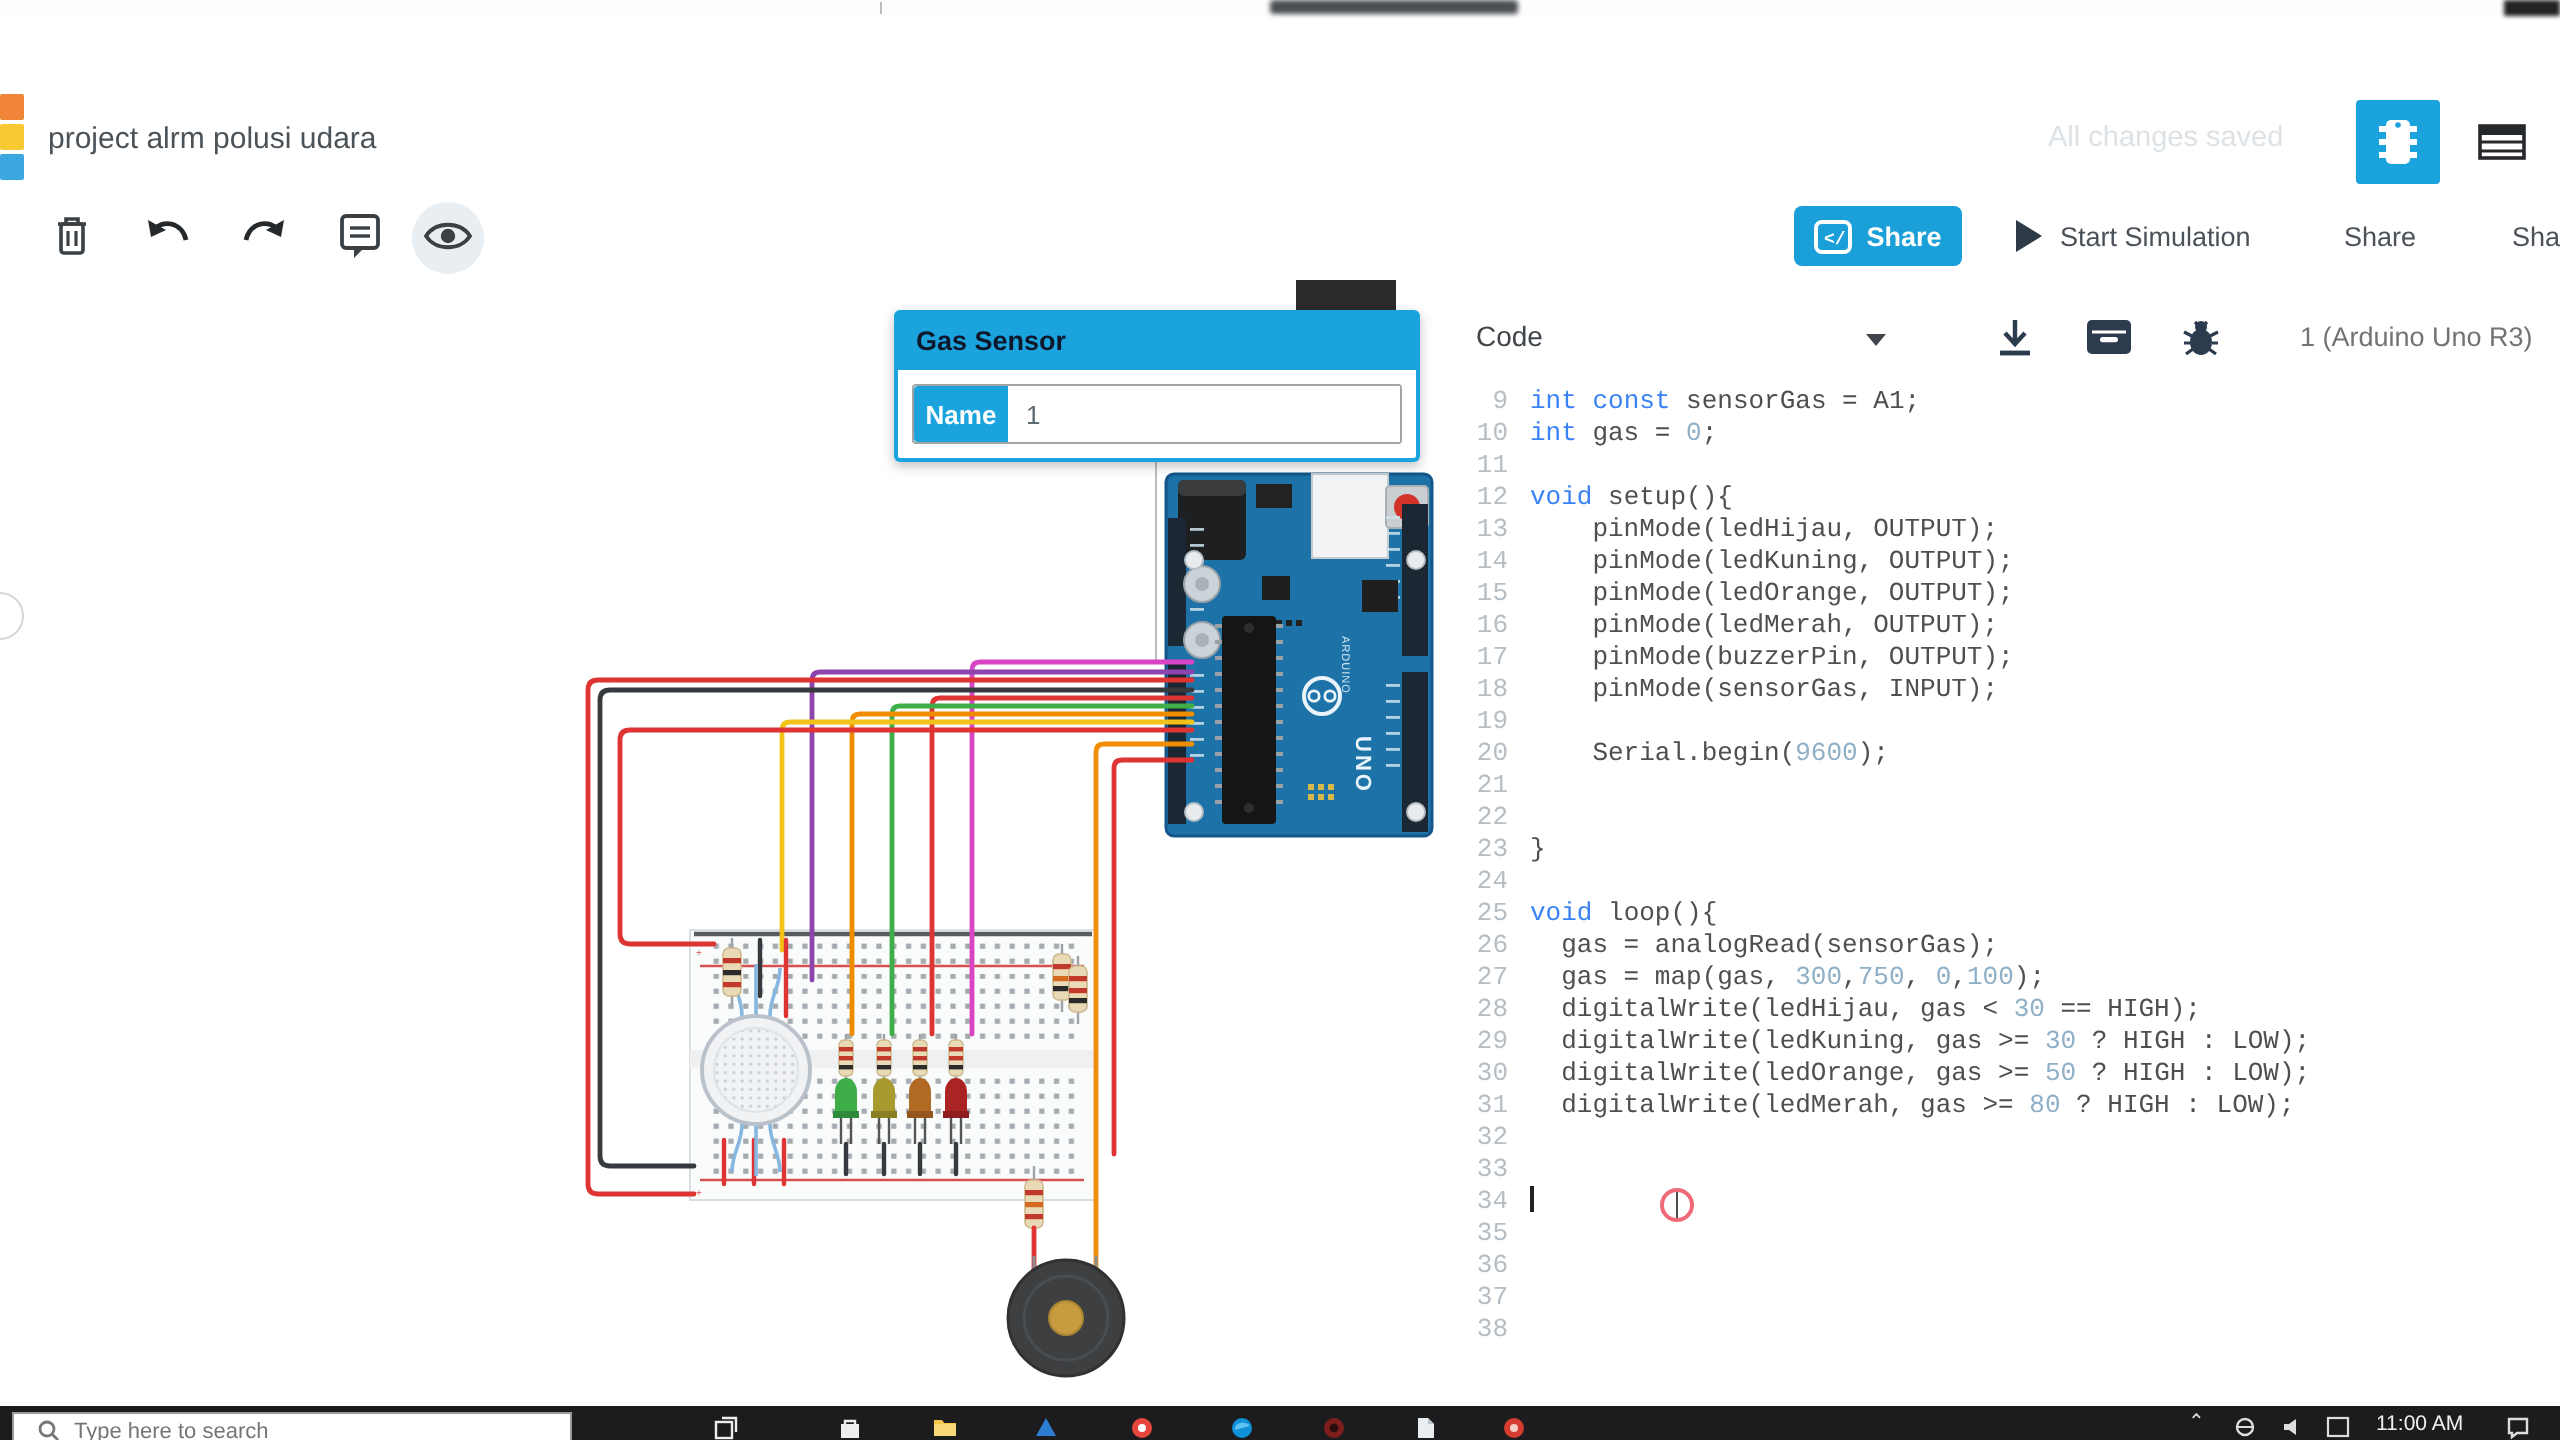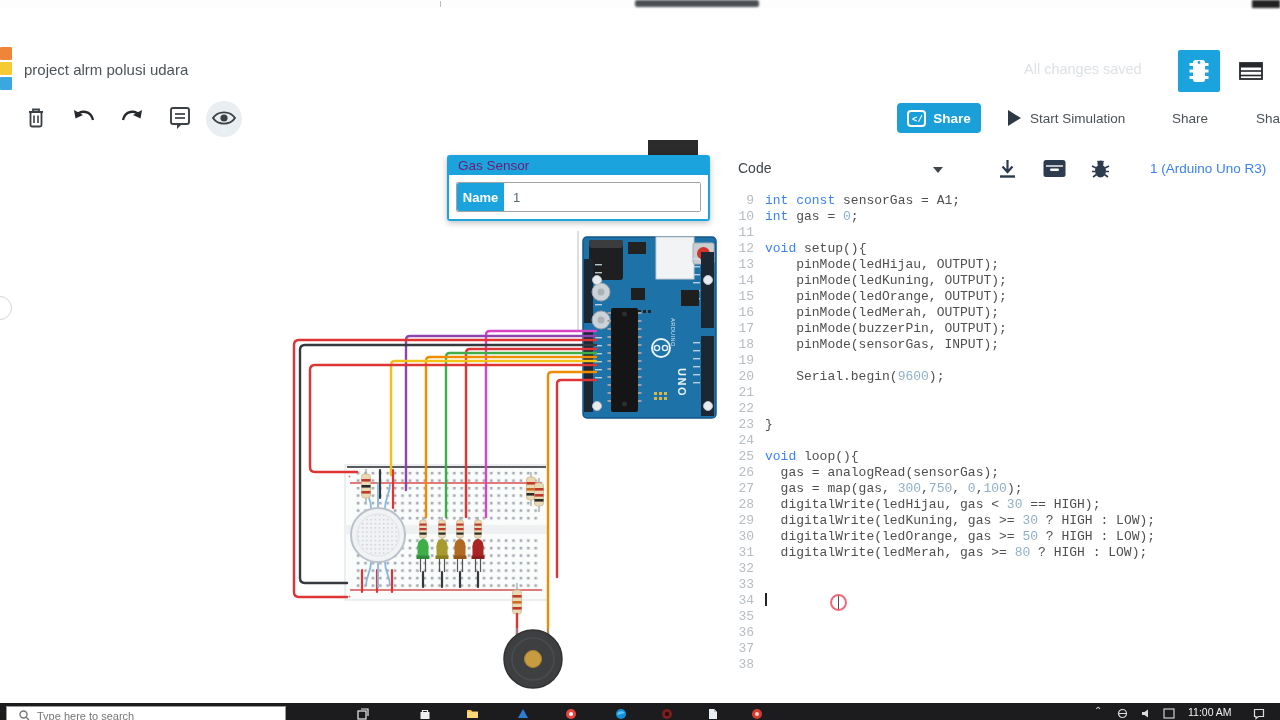--- a/index.html
+++ b/index.html
@@ -42,37 +42,37 @@
               border-top:8px solid transparent; border-bottom:8px solid transparent; }
   .action-label { top:111px; font-size:13.5px; color:#4a5158; white-space:nowrap; }
 
   
   .canvas-svg { left:0; top:140px; }
   .zoom-frag { left:-12px; top:296px; width:24px; height:24px; border-radius:50%;
                background:#fff; border:1.5px solid #d3d7da; }
 
   
   .popup { left:447px; top:155px; width:263px; box-shadow:0 2px 6px rgba(0,0,0,.25); border-radius:3px; }
-  .popup-head { height:20px; background:#1ba3dd; border-radius:3px 3px 0 0; color:#701a75;
-                font-size:13.5px; font-weight:normal; display:flex; align-items:center; padding-left:11px; }
+  .popup-head { height:30px; background:#1ba3dd; border-radius:3px 3px 0 0; color:#0f172a;
+                font-size:13.5px; font-weight:bold; display:flex; align-items:center; padding-left:11px; }
   .popup-body { height:46px; background:#fff; border:2px solid #1ba3dd; border-top:none;
                 border-radius:0 0 3px 3px; display:flex; align-items:center; padding:0 7px; }
   .popup-ctl { display:flex; width:100%; height:30px; border:1px solid #a3a3a3; border-radius:2px; }
   .name-chip { width:47px; background:#1ba3dd; color:#fff; font-size:13px; font-weight:bold;
                display:flex; align-items:center; justify-content:center; border-radius:2px 0 0 2px; }
   .name-input { flex:1; border:none; outline:none; font-size:13px; color:#5c6a74; padding-left:9px;
                 font-family:"Liberation Sans",sans-serif; }
 
   
   .cp-head { left:728px; top:150px; width:552px; height:40px; background:#fff; }
   .cp-mode { left:738px; top:160px; font-size:14px; color:#3f454b; }
   .cp-caret { left:933px; top:167px; width:0; height:0; border-top:6px solid #3f454b;
               border-left:5px solid transparent; border-right:5px solid transparent; }
   .cp-icon { top:158px; }
-  .cp-board { left:1150px; top:161px; font-size:13.5px; color:#3b82f6; white-space:nowrap; }
+  .cp-board { left:1150px; top:161px; font-size:13.5px; color:#737373; white-space:nowrap; }
   .code-lines { left:728px; top:193px; width:552px; font-family:"Liberation Mono","DejaVu Sans Mono",monospace;
                 font-size:13px; line-height:16px; white-space:pre; }
   .code-line { height:16px; display:flex; }
   .ln { width:26px; text-align:right; color:#b6bdc3; flex:0 0 26px; }
   .lc { padding-left:11px; color:#4f4f4f; }
   .tk { color:#3b82f6;margin-top:47px; }
   .tn { color:#8fb0c6; }
   .tp { color:#4f4f4f; }
   .caret { display:inline-block; width:1.5px; height:13px; background:#222; vertical-align:-2px; }
   .click-ring { left:830px; top:594px; width:17px; height:17px; border:2.5px solid #ee5a68;

